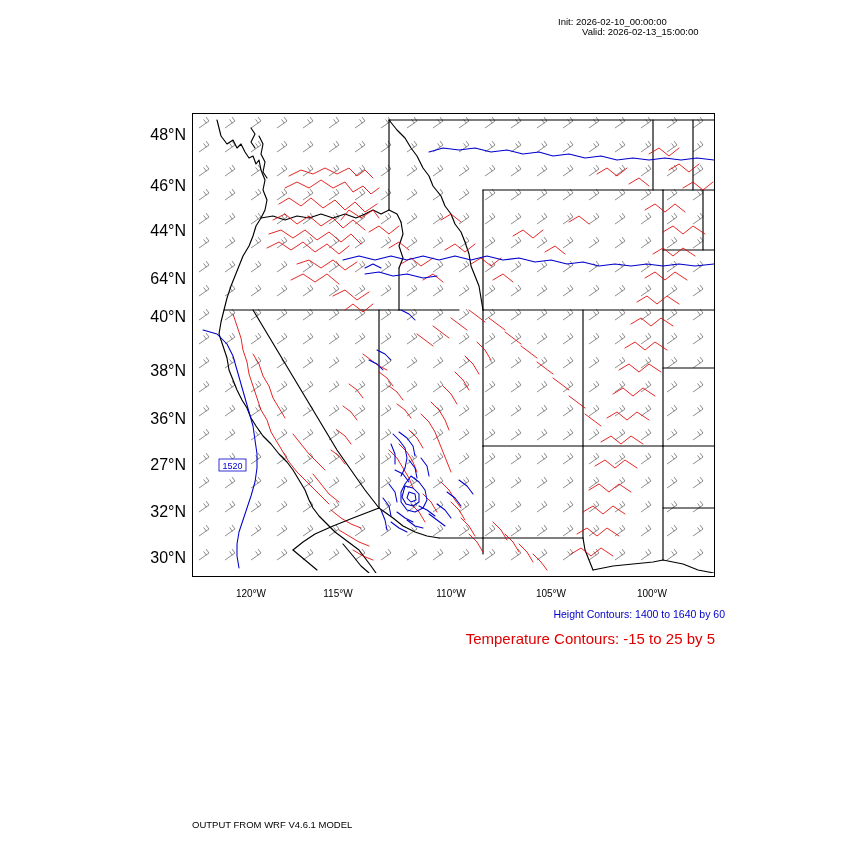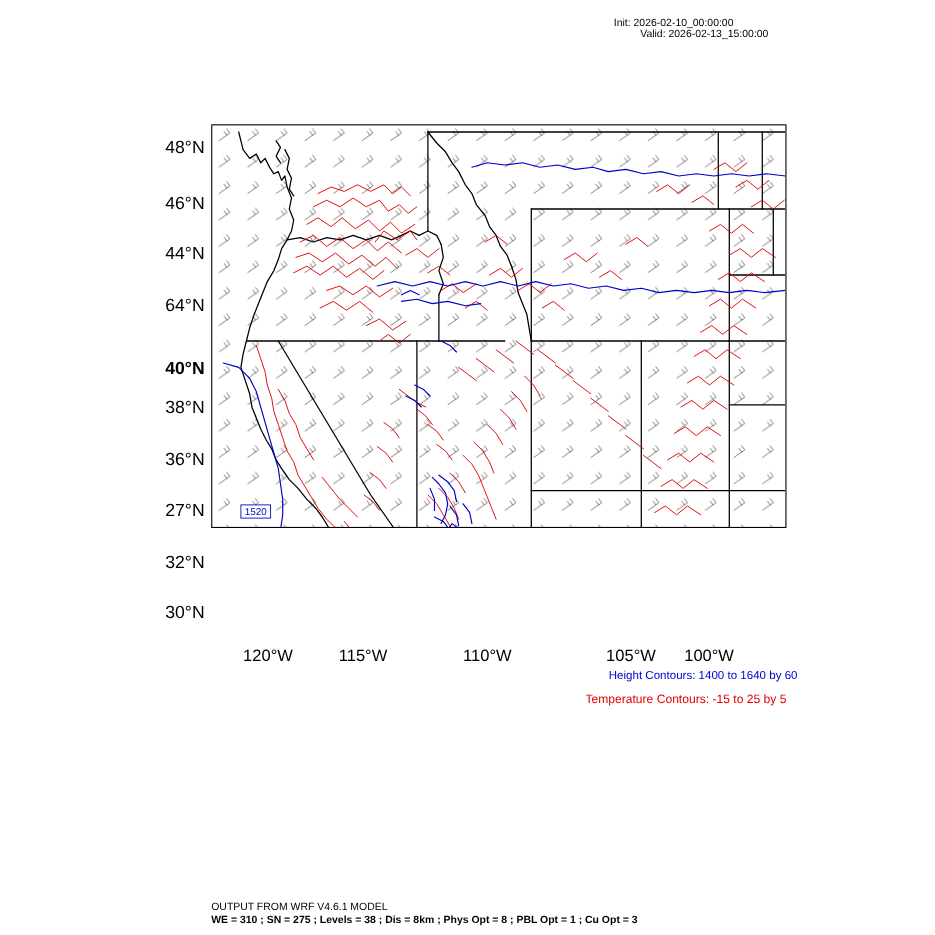--- a/index.html
+++ b/index.html
@@ -61,56 +61,57 @@
     display: inline-block;
     width: 62px;
   }
   #varblock .vunit { display: inline-block; }
 
   
   #mapframe {
     left: 192px;
     top: 113px;
     width: 523px;
-    height: 367px;
+    height: 464px;
     border: 1.2px solid #000;
     box-sizing: border-box;
     overflow: hidden;
     background: #ffffff;
   }
   #mapsvg { display: block; }
 
   
   .ylab {
     font-size: 16px;
     text-align: right;
     width: 46px;
     white-space: nowrap;
   }
   .xlab {
-    font-size: 15px;
+    font-size: 10px;
+    text-align: center;
     width: 60px;
     white-space: nowrap;
   }
 
   
   #height-legend {
     left: 715px;
     top: 608px;
     transform: translateX(-100%);
     font-size: 10.5px;
     color: #0000cc;
     white-space: nowrap;
     margin-left: 10px;
   }
   #temp-legend {
     left: 715px;
     top: 630px;
     transform: translateX(-100%);
-    font-size: 11px;
+    font-size: 15px;
     color: #e00000;
     white-space: nowrap;
   }
 
   
   #footer1 {
     left: 192px;
     top: 819px;
     font-size: 9.5px;
     font-weight: normal;
@@ -130,31 +131,31 @@
 <div id="page">
 
   <div class="abs" id="init-line">Init: 2026-02-10_00:00:00</div>
   <div class="abs" id="valid-line">Valid: 2026-02-13_15:00:00</div>
 
 
   <div class="abs ylab" style="left:140px; top:126px;">48°N</div>
   <div class="abs ylab" style="left:140px; top:177px;">46°N</div>
   <div class="abs ylab" style="left:140px; top:222px;">44°N</div>
   <div class="abs ylab" style="left:140px; top:270px;">64°N</div>
-  <div class="abs ylab" style="left:140px; top:327px;font-weight:bold;">40°N</div>
+  <div class="abs ylab" style="left:140px; top:308px;">40°N</div>
   <div class="abs ylab" style="left:140px; top:362px;">38°N</div>
   <div class="abs ylab" style="left:140px; top:410px;">36°N</div>
   <div class="abs ylab" style="left:140px; top:456px;">27°N</div>
   <div class="abs ylab" style="left:140px; top:503px;">32°N</div>
   <div class="abs ylab" style="left:140px; top:549px;">30°N</div>
 
   <div class="abs xlab" style="left:221px; top:588px;">120°W</div>
   <div class="abs xlab" style="left:308px; top:588px;">115°W</div>
   <div class="abs xlab" style="left:421px; top:588px;">110°W</div>
-  <div class="abs xlab" style="left:551px; top:588px;">105°W</div>
+  <div class="abs xlab" style="left:521px; top:588px;">105°W</div>
   <div class="abs xlab" style="left:622px; top:588px;">100°W</div>
 
   <div class="abs" id="mapframe">
     <svg id="mapsvg" width="521" height="459" viewBox="0 0 521 459" xmlns="http://www.w3.org/2000/svg">
       <defs>
         <clipPath id="clipbox">
             <rect x="0" y="0" width="521" height="459"></rect>
           </clipPath>
         <pattern id="barbfield" x="0" y="0" width="26" height="24" patternUnits="userSpaceOnUse">
           <g stroke="#111111" stroke-width="0.65" fill="none">
@@ -386,15 +387,14 @@
           <text x="39.5" y="354.5" font-family="Liberation Sans, sans-serif" font-size="9" fill="#0000cc" text-anchor="middle">1520</text>
         </g>
       </g>
     </svg>
   </div>
 
   <div class="abs" id="height-legend">Height Contours: 1400 to 1640 by 60</div>
   <div class="abs" id="temp-legend">Temperature Contours: -15 to 25 by 5</div>
 
   <div class="abs" id="footer1">OUTPUT FROM WRF V4.6.1 MODEL</div>
-  <div class="abs" id="footer2">WE = 310 ; SN = 275 ; Levels = 38 ; Dis = 8km ; Phys Opt = 8 ; PBL Opt = 1 ; Cu Opt = 3</div>
 
 </div>
 
 </body></html>

